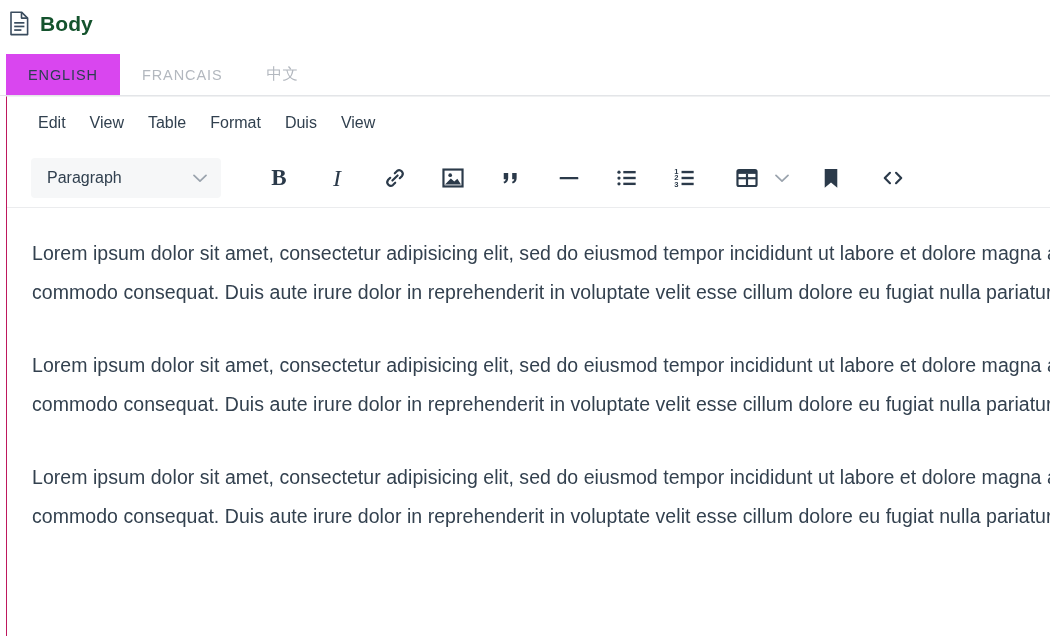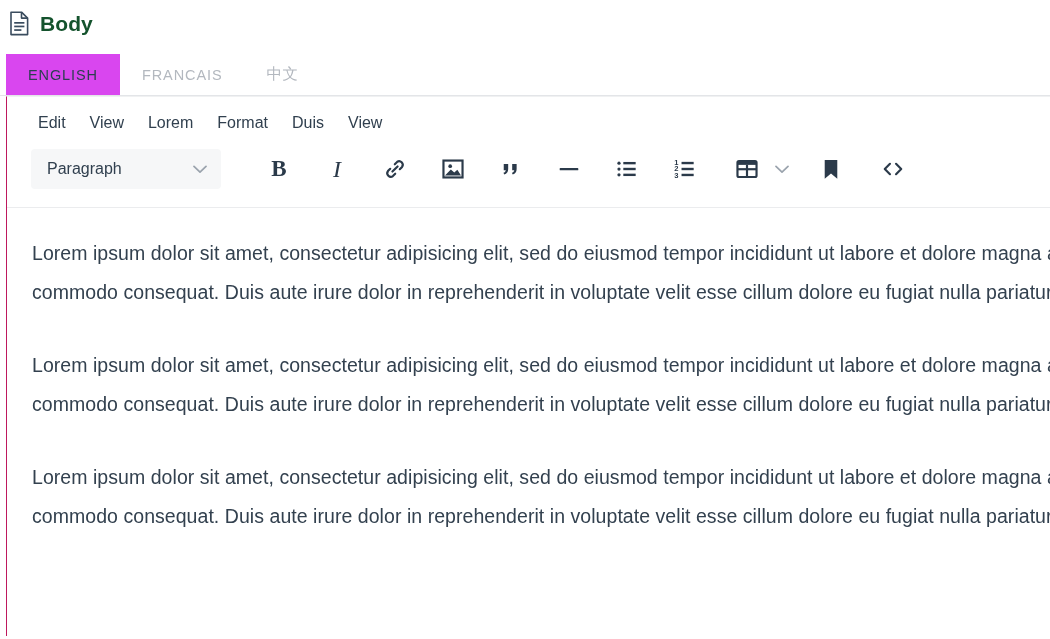--- a/index.html
+++ b/index.html
@@ -100,21 +100,21 @@
     cursor: pointer;
     user-select: none;
     border-radius: 3px;
     white-space: nowrap;
   }
   .menu-item:first-child { padding-left: 0; }
 
   
   .toolbar {
     display: flex;
-    align-items: flex-start;
+    align-items: center;
     height: 58px;
     padding-left: 24px;
     gap: 0;
   }
   .style-select {
     width: 190px;
     height: 40px;
     background: #f6f7f8;
     border: none;
     border-radius: 4px;
@@ -220,21 +220,21 @@
   <div class="lang-tab">FRANCAIS</div>
   <div class="lang-tab cjk">中文</div>
 </div>
 <div class="tabs-rule"></div>
 
 <div class="editor">
 
   <div class="menubar">
     <div class="menu-item">Edit</div>
     <div class="menu-item">View</div>
-    <div class="menu-item">Lorem</div>
+    <div class="menu-item">Table</div>
     <div class="menu-item">Format</div>
     <div class="menu-item">Duis</div>
     <div class="menu-item">View</div>
   </div>
 
   <div class="toolbar">
 
     <div class="style-select">
       <span class="style-select-label">Paragraph</span>
       <span>

